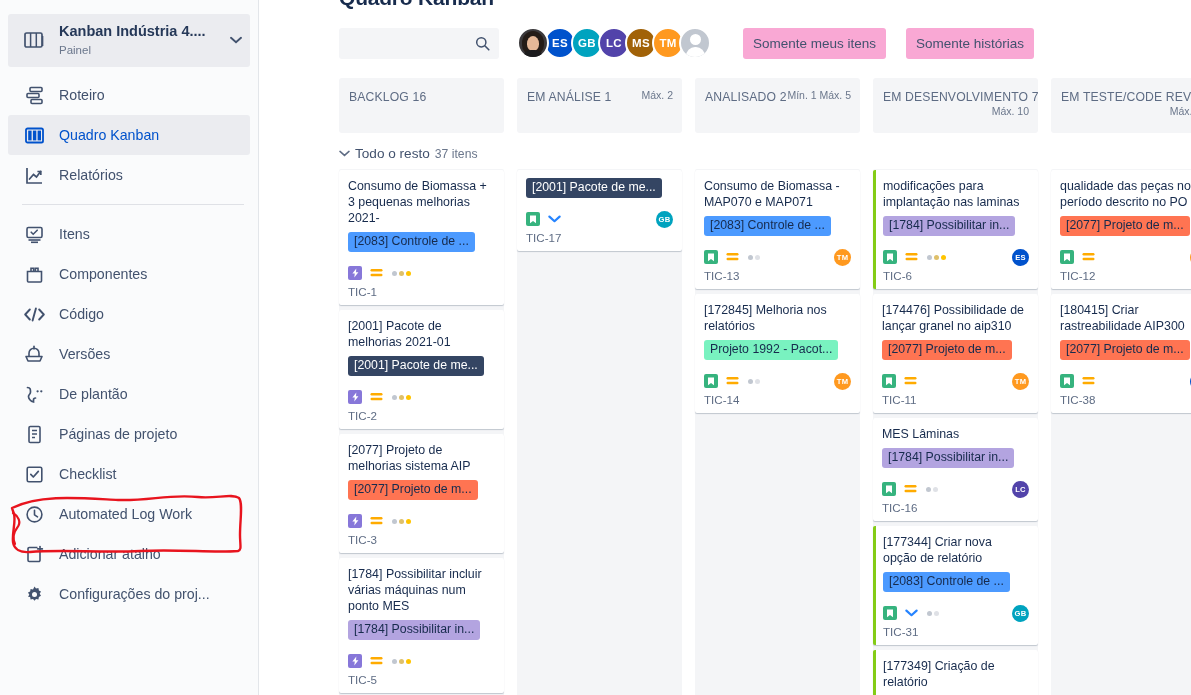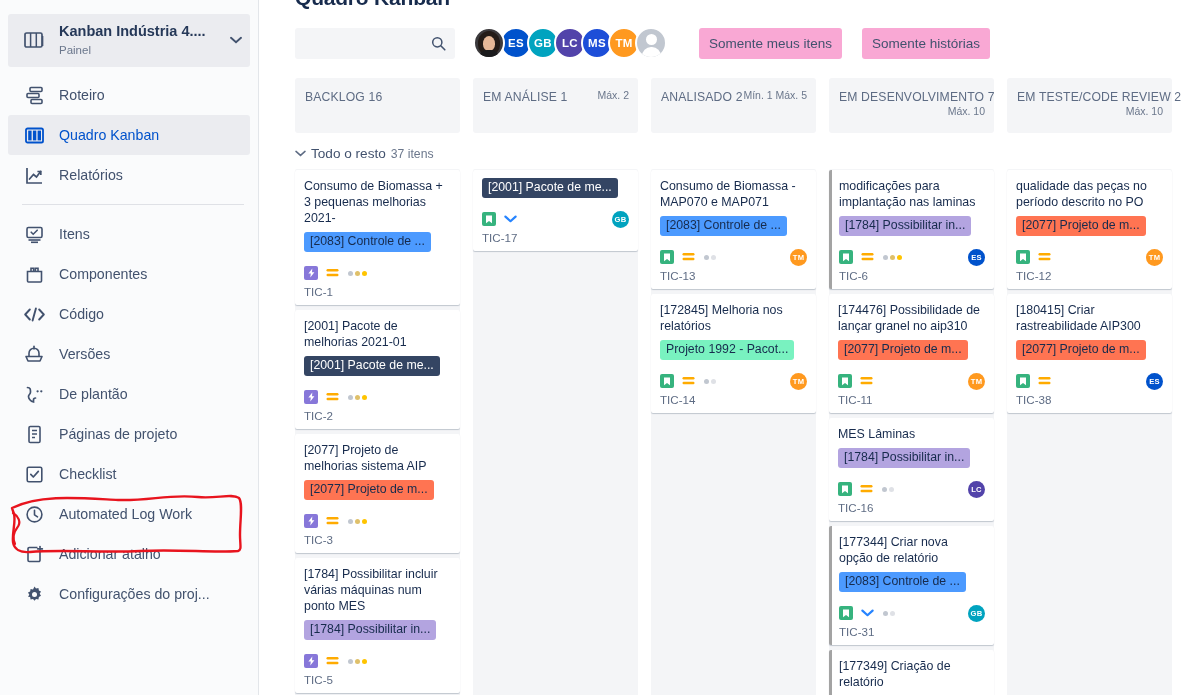--- a/index.html
+++ b/index.html
@@ -3,21 +3,21 @@
 <meta charset="utf-8">
 <style>
   * { box-sizing: border-box; margin: 0; padding: 0; }
   html, body {
     width: 1191px; height: 695px;
     overflow: hidden;
     background: #ffffff;
     font-family: "Liberation Sans", sans-serif;
     color: #172b4d;
   }
-  #app { position: relative; width: 1191px; height: 695px; display: flex; }
+  #app { position: relative; width: 1191px; height: 695px; display: flex; gap: 44px; }
 
   
   #sidebar {
     width: 259px; height: 695px;
     background: #fafbfc;
     border-right: 1px solid #e3e6ea;
     padding-top: 14px;
     flex: 0 0 259px;
     position: relative;
   }
@@ -123,21 +123,21 @@
 
   .lanes { display: flex; margin-top: 8px; }
   .lane { width: 165px; flex: 0 0 165px; margin-right: 13px; background: #f4f5f7; border-radius: 2px; padding: 1px 0 0 0; min-height: 520px;}
 
   .card {
     background: #fff; border-radius: 2px;
     box-shadow: 0 1px 1px rgba(9,30,66,.22);
     padding: 8px 9px 7px 9px; margin-bottom: 5px;
     cursor: pointer; position: relative;
   }
-  .card.flagged { border-left: 3px solid #a3a3a3; padding-left: 7px; }
+  .card.flagged { border-left: 3px solid #84cc16; padding-left: 7px; }
   .card-title {
     font-size: 12.4px; line-height: 16px; color: #172b4d;
     margin-bottom: 6px; word-wrap: break-word;
   }
   .epic {
     display: inline-block; max-width: 100%;
     border-radius: 3px; padding: 2px 6px 3px 6px;
     font-size: 12.3px; line-height: 15px;
     white-space: nowrap; overflow: hidden; text-overflow: ellipsis;
     margin-bottom: 7px;
@@ -345,21 +345,21 @@
           </div>
         <div class="av" style="background:#0052cc">
             <span>ES</span>
           </div>
         <div class="av" style="background:#00a3bf">
             <span>GB</span>
           </div>
         <div class="av" style="background:#5243aa">
             <span>LC</span>
           </div>
-        <div class="av" style="background:#1d4ed8">
+        <div class="av" style="background:#a16207">
             <span>MS</span>
           </div>
         <div class="av" style="background:#ff991f">
             <span>TM</span>
           </div>
         <div class="av av-anon">
             <span class="h"></span>
             <span class="b"></span>
           </div>
       </div>

